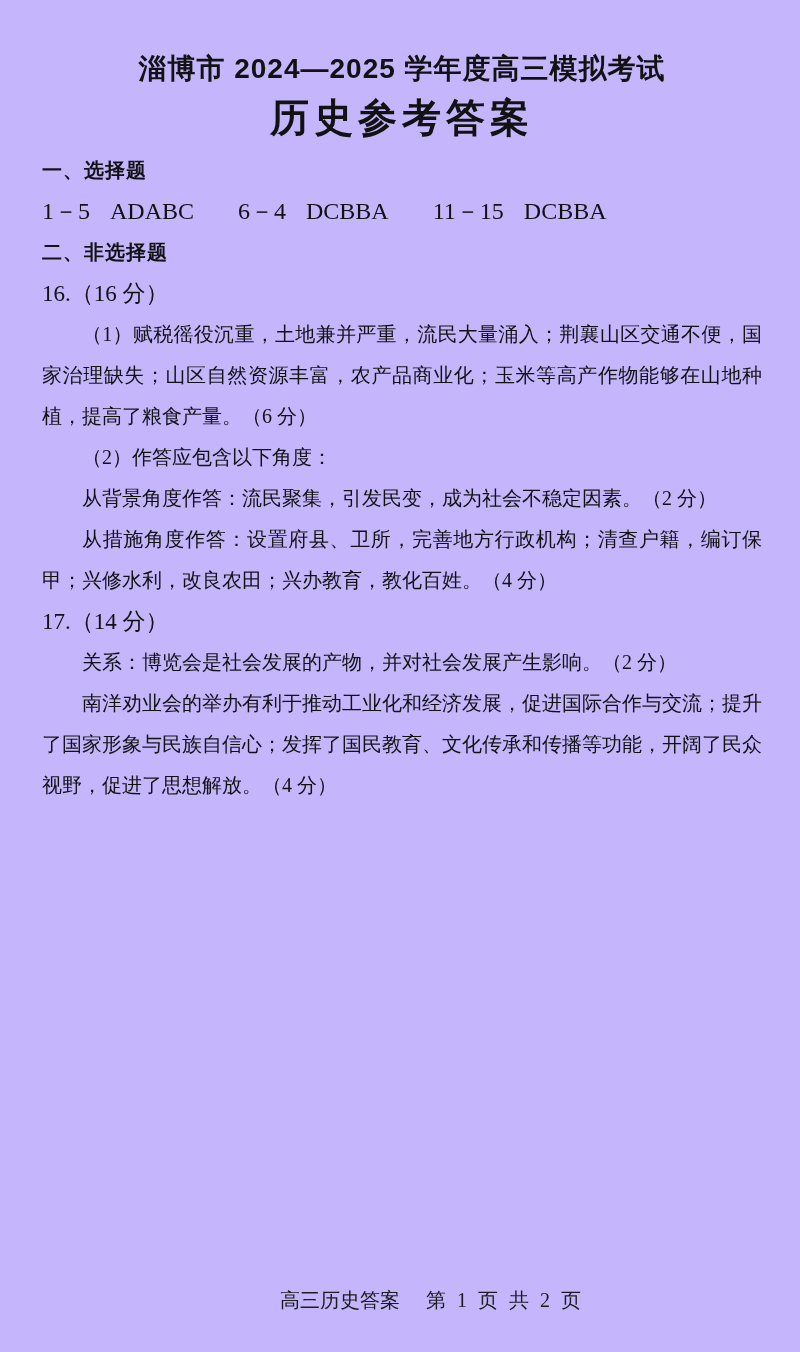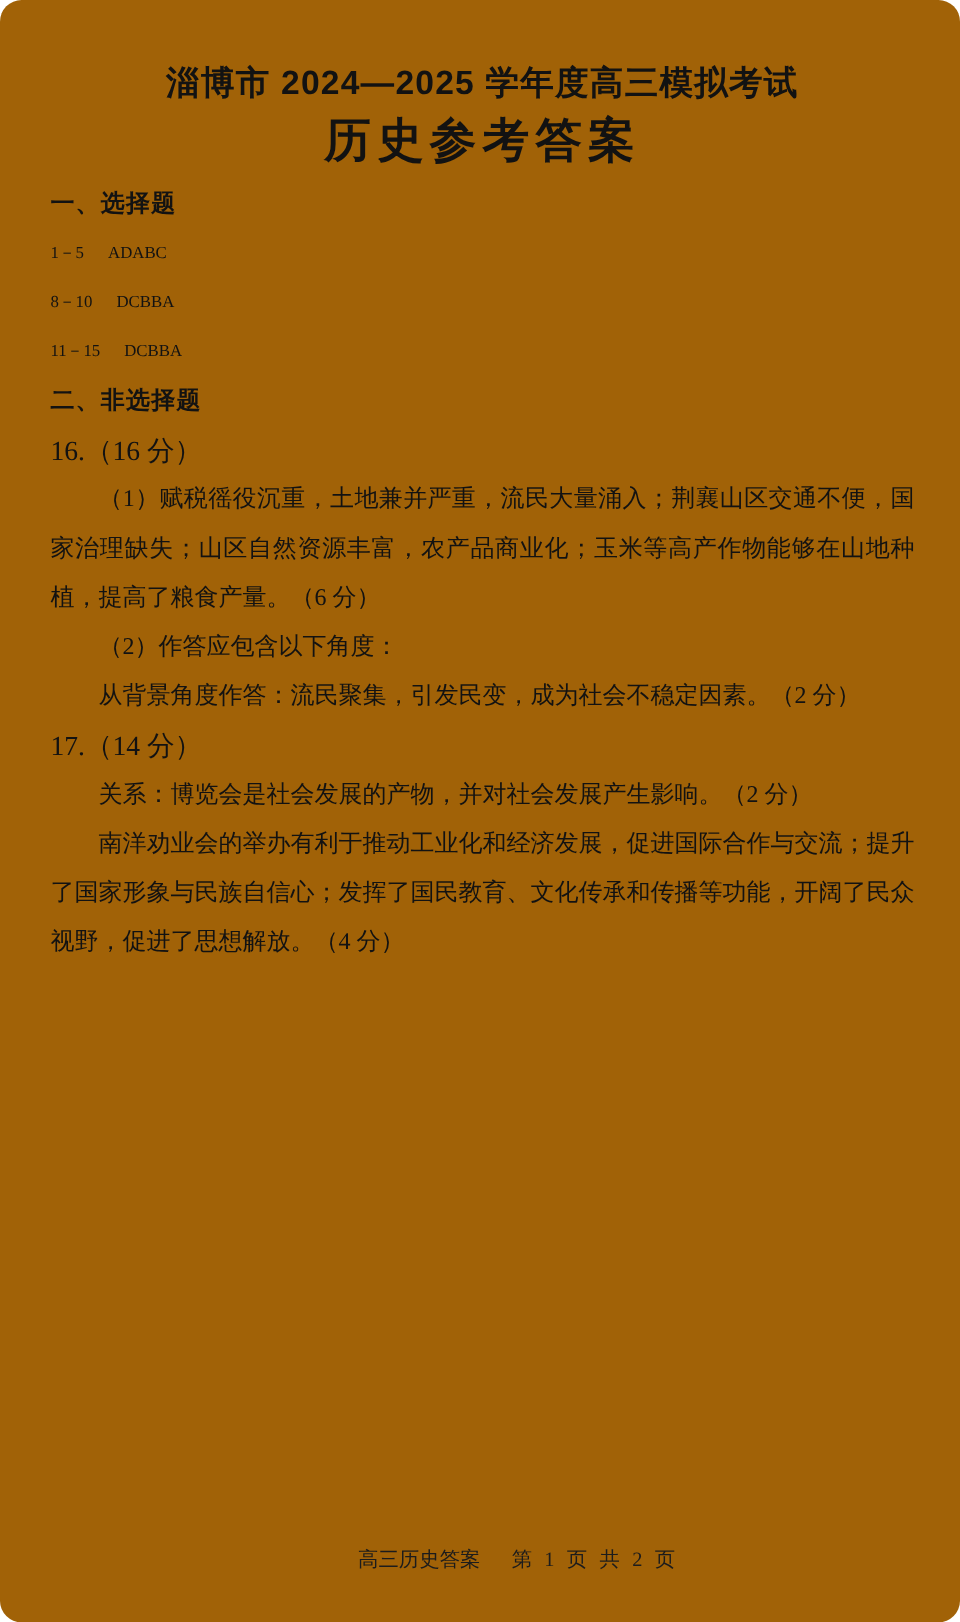--- a/index.html
+++ b/index.html
@@ -9,22 +9,21 @@
     height: 1352px;
     position: relative;
     font-family: "Liberation Serif", "DejaVu Serif", serif;
     color: #121212;
     overflow: hidden;
   }
   .page {
     position: absolute;
     inset: 0;
     padding: 48px 38px 0 42px;
-    background: #a16207;
-    border-radius: 18px;
+    background: #c4b5fd;
   }
   .t1 {
     text-align: center;
     font-family: "Liberation Sans", "DejaVu Sans", sans-serif;
     font-weight: bold;
     font-size: 28px;
     line-height: 42px;
     letter-spacing: 1px;
   }
   .t2 {
@@ -37,24 +36,24 @@
     margin-bottom: 4px;
   }
   .sec-heading {
     font-family: "Liberation Sans", "DejaVu Sans", sans-serif;
     font-weight: bold;
     font-size: 20px;
     line-height: 41px;
     letter-spacing: 1px;
   }
   .mcq-row {
-    font-size: 14px;
+    font-size: 24px;
     line-height: 41px;
     display: flex;
-    flex-direction: column;
+    flex-direction: row;
     align-items: baseline;
     column-gap: 44px;
   }
   .mcq-group {
     display: inline-flex;
     column-gap: 20px;
   }
   .qnum {
     font-size: 23px;
     line-height: 41px;
@@ -65,21 +64,21 @@
     text-indent: 2em;
     text-align: justify;
     text-justify: inter-character;
   }
   .footer {
     position: absolute;
     left: 16px;
     right: 0;
     bottom: 42px;
     text-align: center;
-    font-size: 17px;
+    font-size: 20px;
     line-height: 20px;
     color: #1c1c1c;
     padding-left: 48px;
   }
   .footer .gap { display: inline-block; width: 26px; }
   .footer .pg { letter-spacing: 3px; }
 </style>
 </head>
 <body>
 
@@ -89,36 +88,37 @@
   <div class="t2">历史参考答案</div>
 
   <div class="sec-heading">一、选择题</div>
 
   <div class="mcq-row">
     <span class="mcq-group">
       <span>1－5</span>
       <span>ADABC</span>
     </span>
     <span class="mcq-group">
-      <span>8－10</span>
+      <span>6－4</span>
       <span>DCBBA</span>
     </span>
     <span class="mcq-group">
       <span>11－15</span>
       <span>DCBBA</span>
     </span>
   </div>
 
   <div class="sec-heading">二、非选择题</div>
 
   <div class="question">
     <div class="qnum">16.（16 分）</div>
     <p class="para">（1）赋税徭役沉重，土地兼并严重，流民大量涌入；荆襄山区交通不便，国家治理缺失；山区自然资源丰富，农产品商业化；玉米等高产作物能够在山地种植，提高了粮食产量。（6 分）</p>
     <p class="para">（2）作答应包含以下角度：</p>
     <p class="para">从背景角度作答：流民聚集，引发民变，成为社会不稳定因素。（2 分）</p>
+    <p class="para">从措施角度作答：设置府县、卫所，完善地方行政机构；清查户籍，编订保甲；兴修水利，改良农田；兴办教育，教化百姓。（4 分）</p>
   </div>
 
   <div class="question">
     <div class="qnum">17.（14 分）</div>
     <p class="para">关系：博览会是社会发展的产物，并对社会发展产生影响。（2 分）</p>
     <p class="para">南洋劝业会的举办有利于推动工业化和经济发展，促进国际合作与交流；提升了国家形象与民族自信心；发挥了国民教育、文化传承和传播等功能，开阔了民众视野，促进了思想解放。（4 分）</p>
   </div>
 
 
   <div class="footer">

